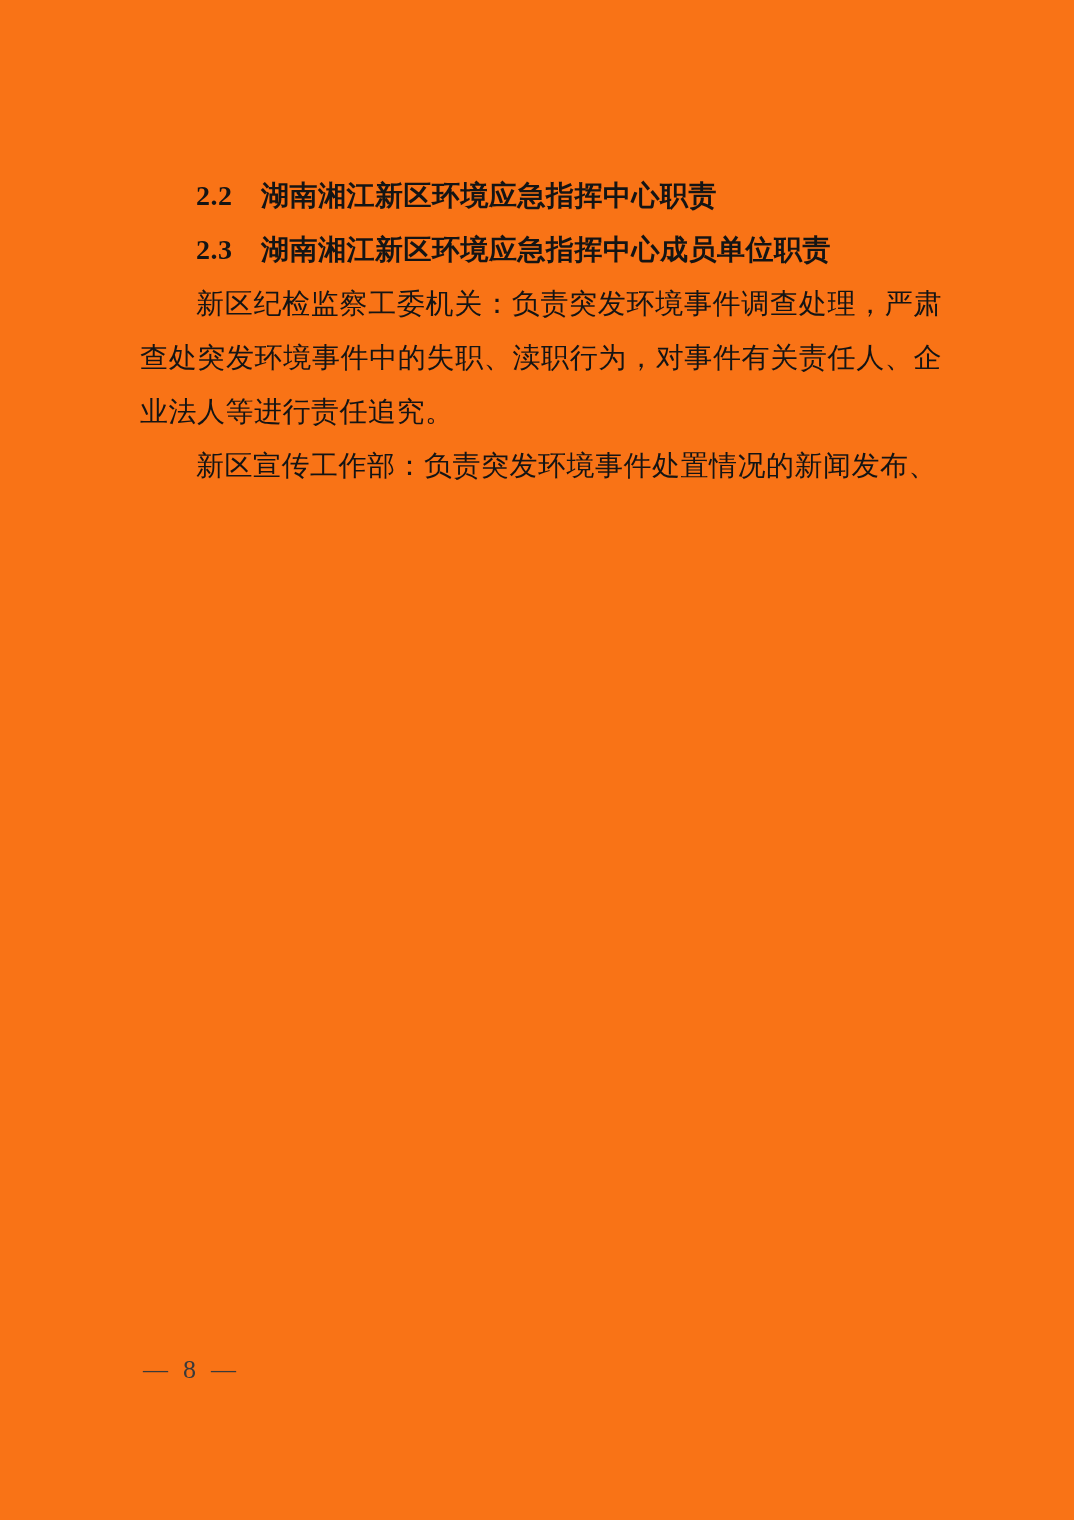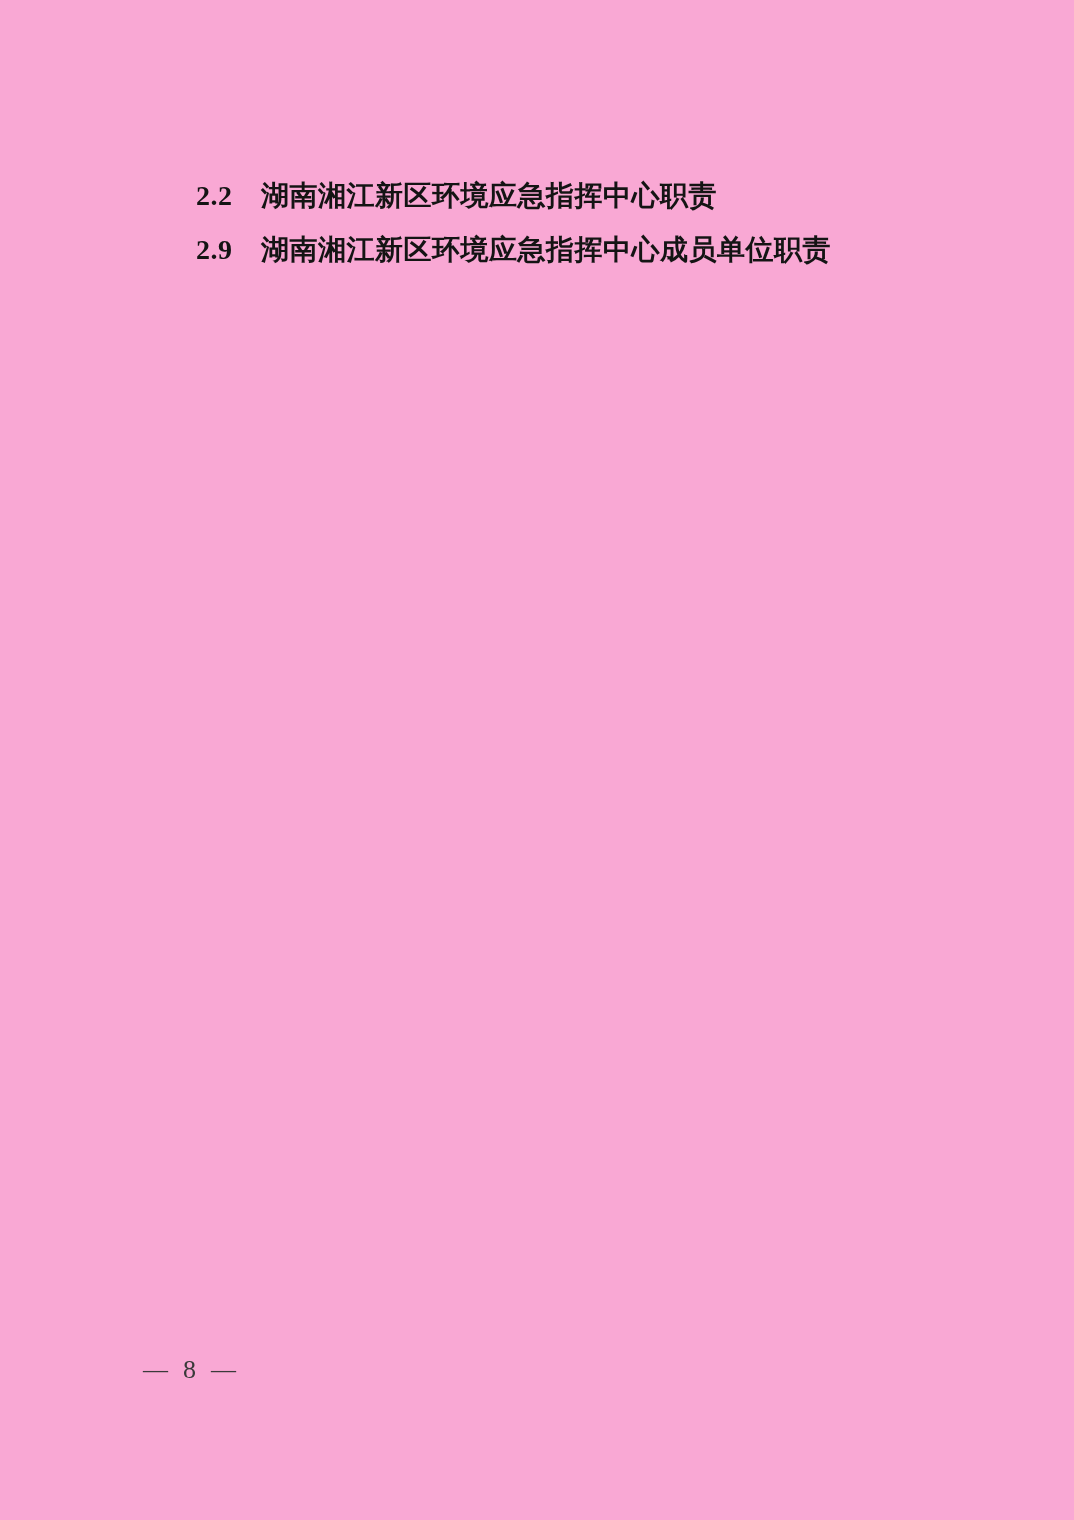--- a/index.html
+++ b/index.html
@@ -1,21 +1,21 @@
 <!DOCTYPE html>
 <html lang="zh"><head>
 <meta charset="utf-8">
 <style>
   * { margin: 0; padding: 0; box-sizing: border-box; }
   html, body { background: #ffffff; }
   .page {
     position: relative;
     width: 1074px;
     height: 1520px;
-    background: #f9a8d4;
+    background: #f97316;
     overflow: hidden;
     font-family: "Liberation Serif", "DejaVu Serif", serif;
     color: #141414;
   }
   .content {
     position: absolute;
     left: 140px;
     top: 169px;
     width: 802px;
     font-size: 28px;
@@ -46,21 +46,23 @@
   }
   .footer .dash { font-weight: 400; }
   .footer .pagenum { font-size: 26px; }
 </style>
 </head>
 <body>
 
 <div class="page">
   <main class="content">
     <h2 class="heading">2.2　湖南湘江新区环境应急指挥中心职责</h2>
-    <h2 class="heading">2.9　湖南湘江新区环境应急指挥中心成员单位职责</h2>
+    <h2 class="heading">2.3　湖南湘江新区环境应急指挥中心成员单位职责</h2>
+    <p class="para">新区纪检监察工委机关：负责突发环境事件调查处理，严肃查处突发环境事件中的失职、渎职行为，对事件有关责任人、企业法人等进行责任追究。</p>
+    <p class="para">新区宣传工作部：负责突发环境事件处置情况的新闻发布、</p>
   </main>
 
   <footer class="footer">
     <span class="dash">—</span>
     <span class="pagenum">8</span>
     <span class="dash">—</span>
   </footer>
 </div>
 
 </body></html>

